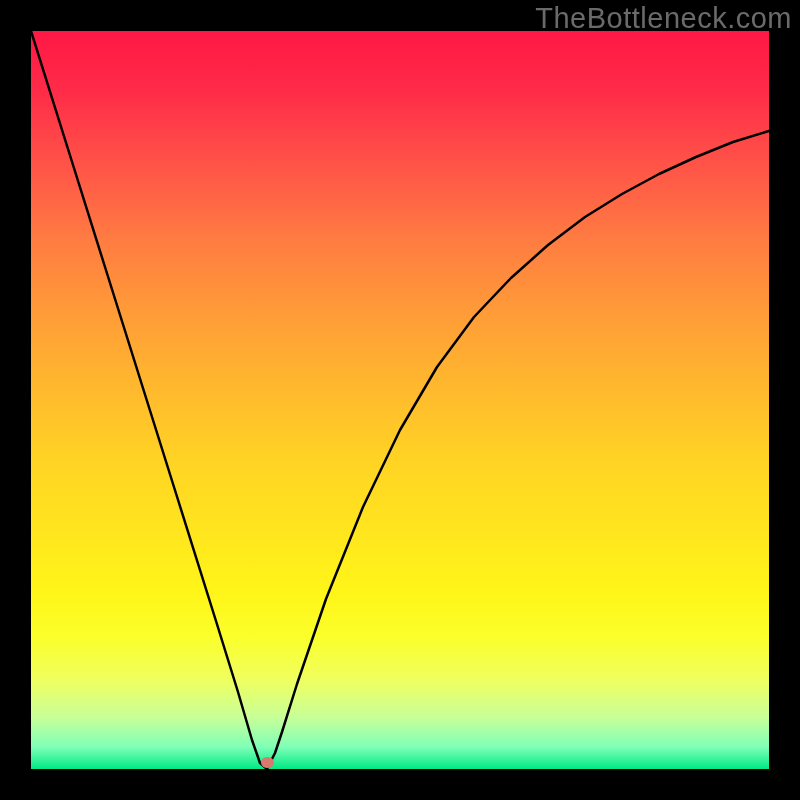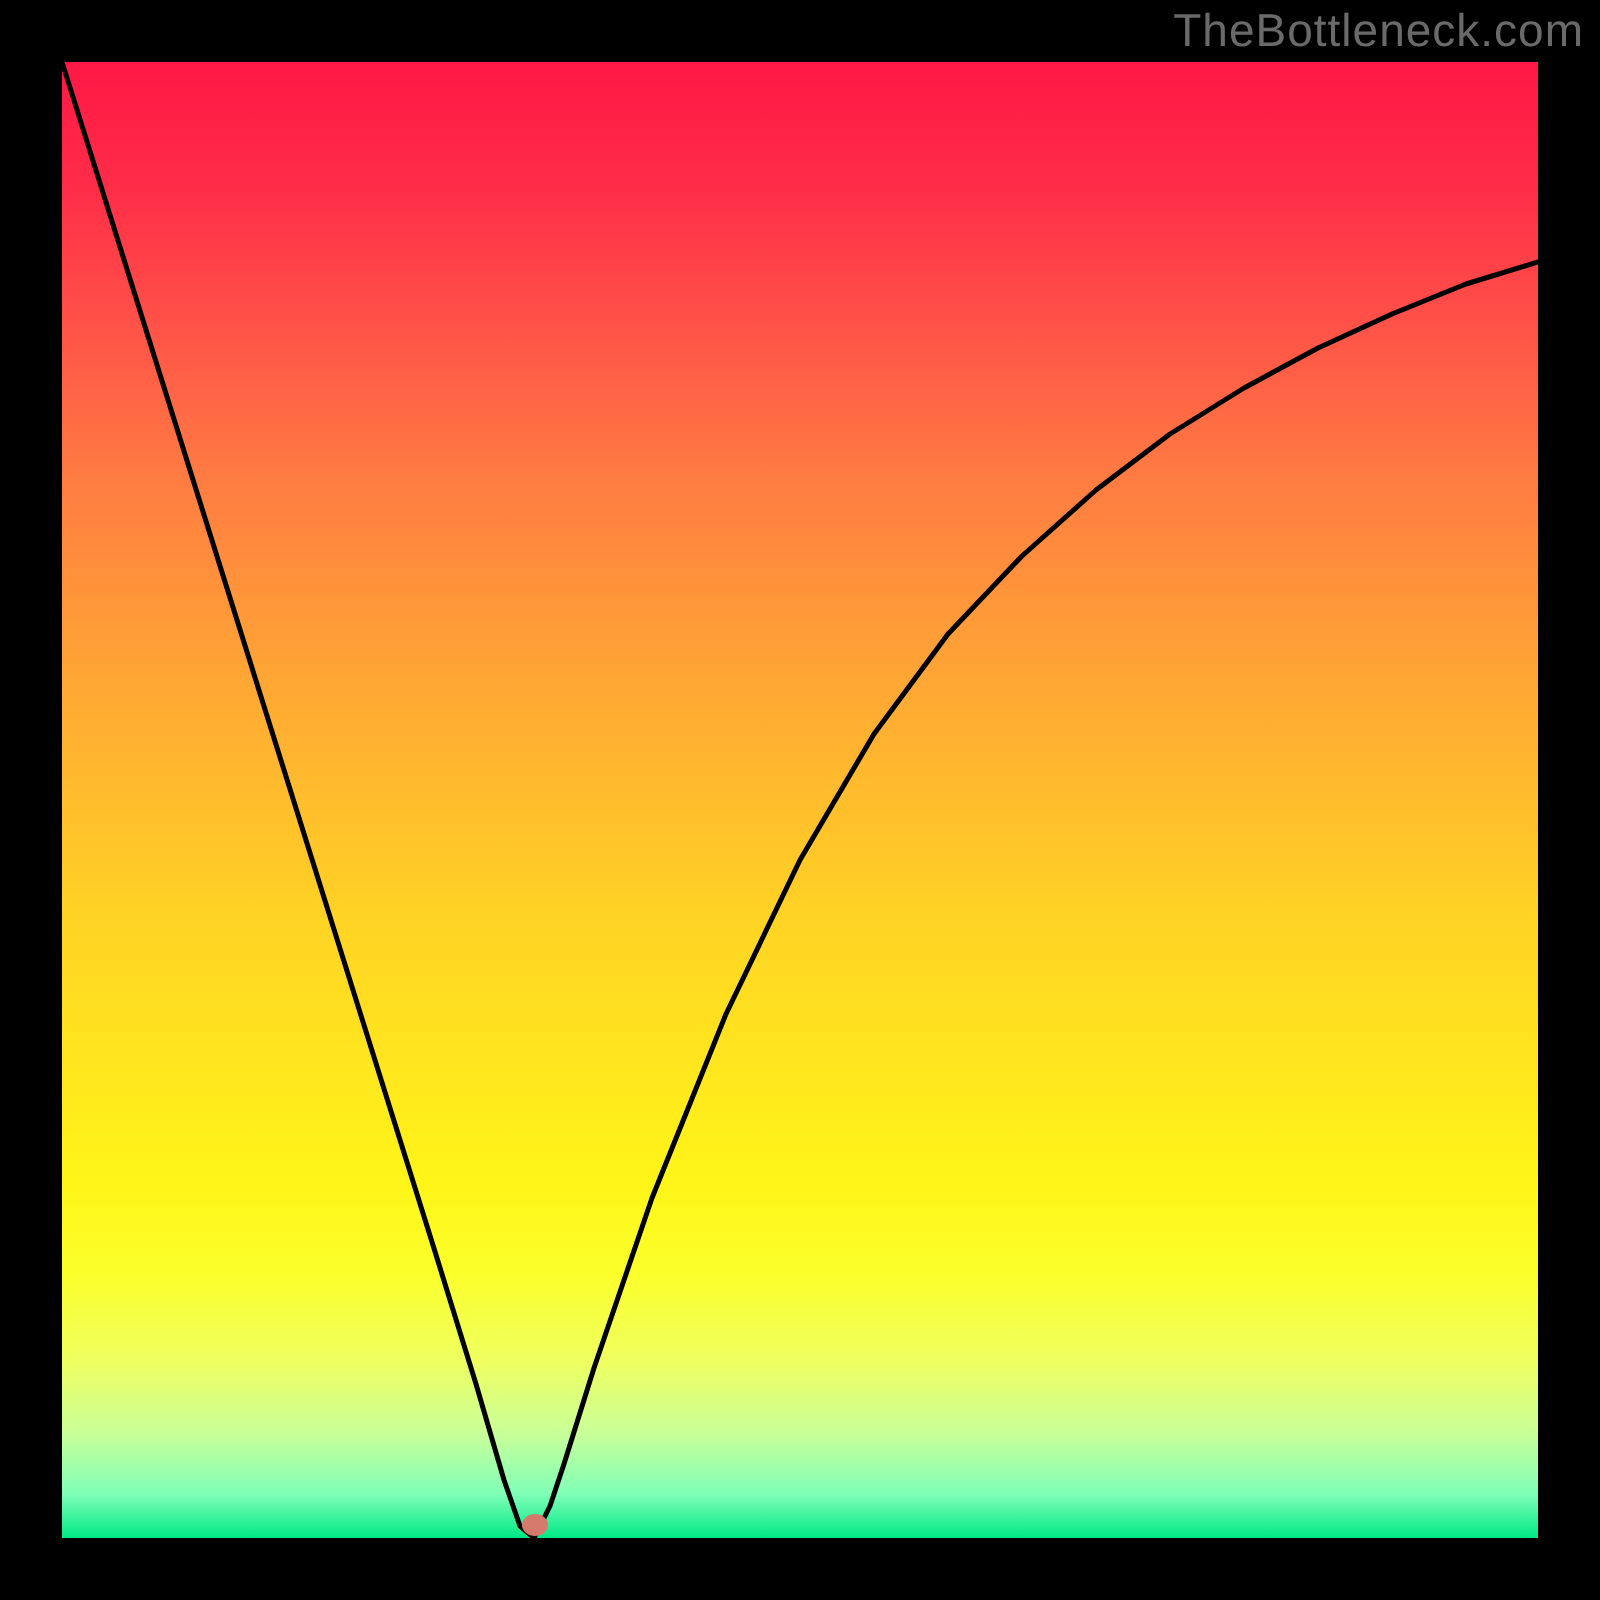--- a/index.html
+++ b/index.html
@@ -42,21 +42,21 @@
       top: 31px;
       left: 31px;
       width: 738px;
       height: 738px;
     }
     .watermark {
       position: absolute;
       top: 2px;
       right: 8px;
       font-family: Arial, Helvetica, sans-serif;
-      font-size: 23px;
+      font-size: 29px;
       font-weight: 400;
       color: #6a6a6a;
       letter-spacing: 0.5px;
     }
     .minimum-marker {
       position: absolute;
       width: 13px;
       height: 11px;
       background: #d67a6e;
       border-radius: 50%;

